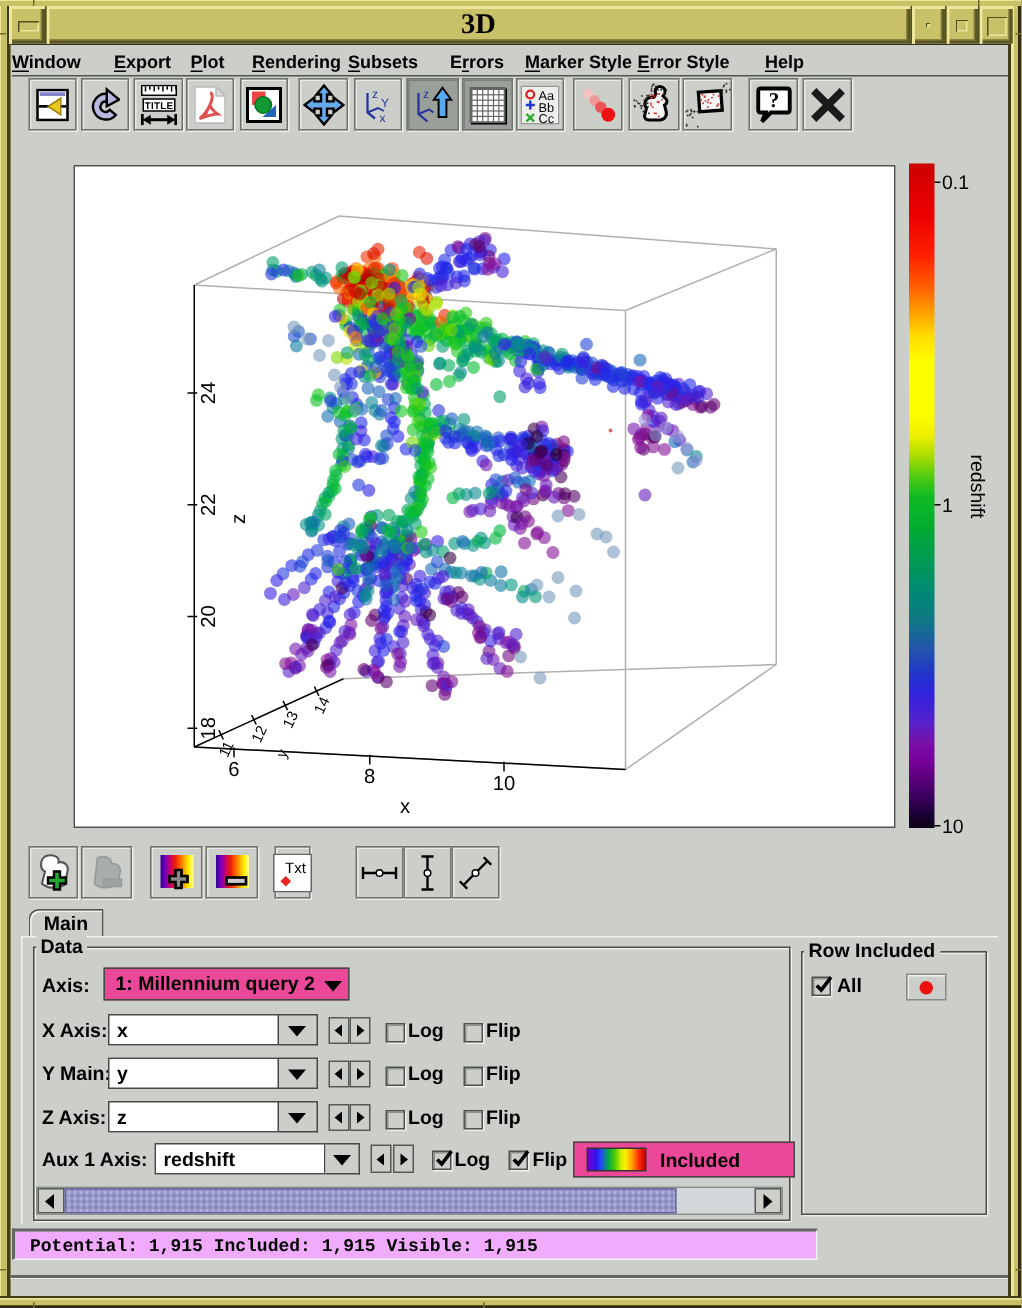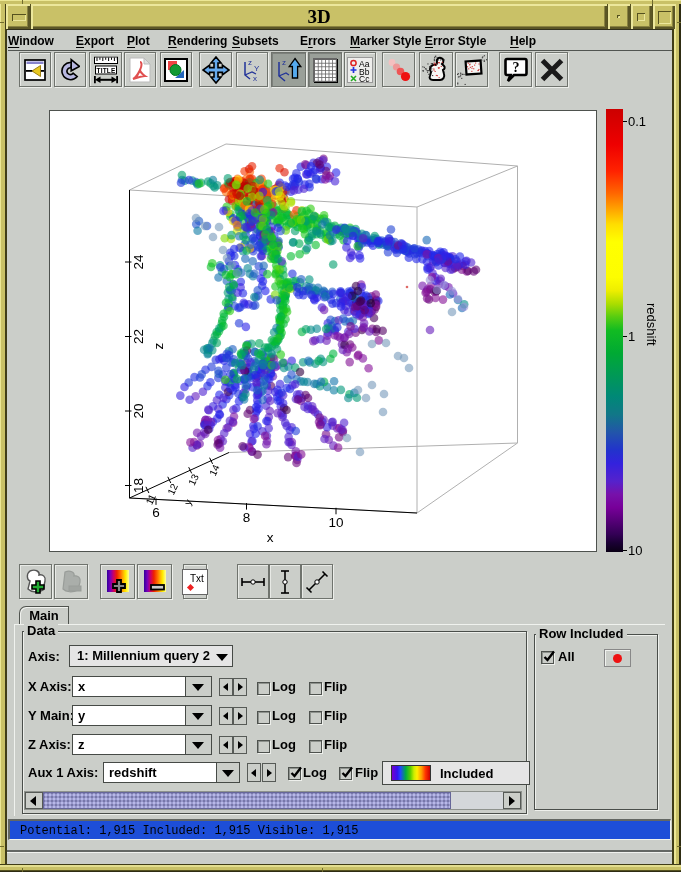--- a/index.html
+++ b/index.html
@@ -57,33 +57,33 @@
 .lbl{position:absolute;font-size:13px;font-weight:bold;color:#000;white-space:nowrap}
 
 .field{position:absolute;background:#fff;border:1px solid #464a46;font-size:13px;font-weight:bold;
  padding:2px 0 0 5px;color:#000}
 .dbtn{position:absolute;background:#cbcec9;border:1px solid #464a46;border-left:none}
 .tri{position:absolute;width:0;height:0}
 .spin{position:absolute;background:#cbcec9;border:1px solid #565a56}
 .chk{position:absolute;width:13px;height:13px;background:#cbcec9;
  border:1px solid #4e524e;
  box-shadow:inset 1px 1px 0 #8e928d, 1px 1px 0 #eef0ec}
-.combo{position:absolute;background:#e5e5e5;border:1px solid #464a46;font-size:13px;font-weight:bold;color:#000}
+.combo{position:absolute;background:#ec4899;border:1px solid #464a46;font-size:13px;font-weight:bold;color:#000}
 
 .hsb{left:24px;top:791px;width:498px;height:19px;background:#d4d7da;border:1px solid #8e928d}
 .sbtn{position:absolute;top:0;width:18px;height:17px;background:#cbcec9;border:1px solid #565a56}
 .thumb{position:absolute;left:18px;top:0;width:408px;height:17px;background:#9999cc;
  border:1px solid #666699;
  background-image:radial-gradient(#b8b8e8 28%,rgba(0,0,0,0) 32%),radial-gradient(#7777aa 28%,rgba(0,0,0,0) 32%);
  background-size:4px 4px;background-position:0 0,2px 2px}
 
-.status{left:8px;top:819px;width:663px;height:21px;background:#1d4ed8;
+.status{left:8px;top:819px;width:537px;height:21px;background:#f0abfc;
  border-top:2px solid #636763;border-left:2px solid #636763;
  border-right:1px solid #f0f2ee;border-bottom:1px solid #f0f2ee;
- font-family:"Liberation Mono",monospace;font-size:12px;font-weight:normal;line-height:20px;
+ font-family:"Liberation Mono",monospace;font-size:12px;font-weight:bold;line-height:20px;
  padding-left:10px;color:#000}
 .sep1{left:7px;top:850px;width:665px;height:3px;background:#636763;border-bottom:1px solid #f0f2ee}
 </style></head><body>
 <div class="frame"></div>
 <div class="app"></div>
 <div class="fleft"></div>
 <div class="fright"></div>
 <div class="ftop"></div>
 <div class="fbot"></div>
 <div class="abs tbar bev menubtn"></div>

